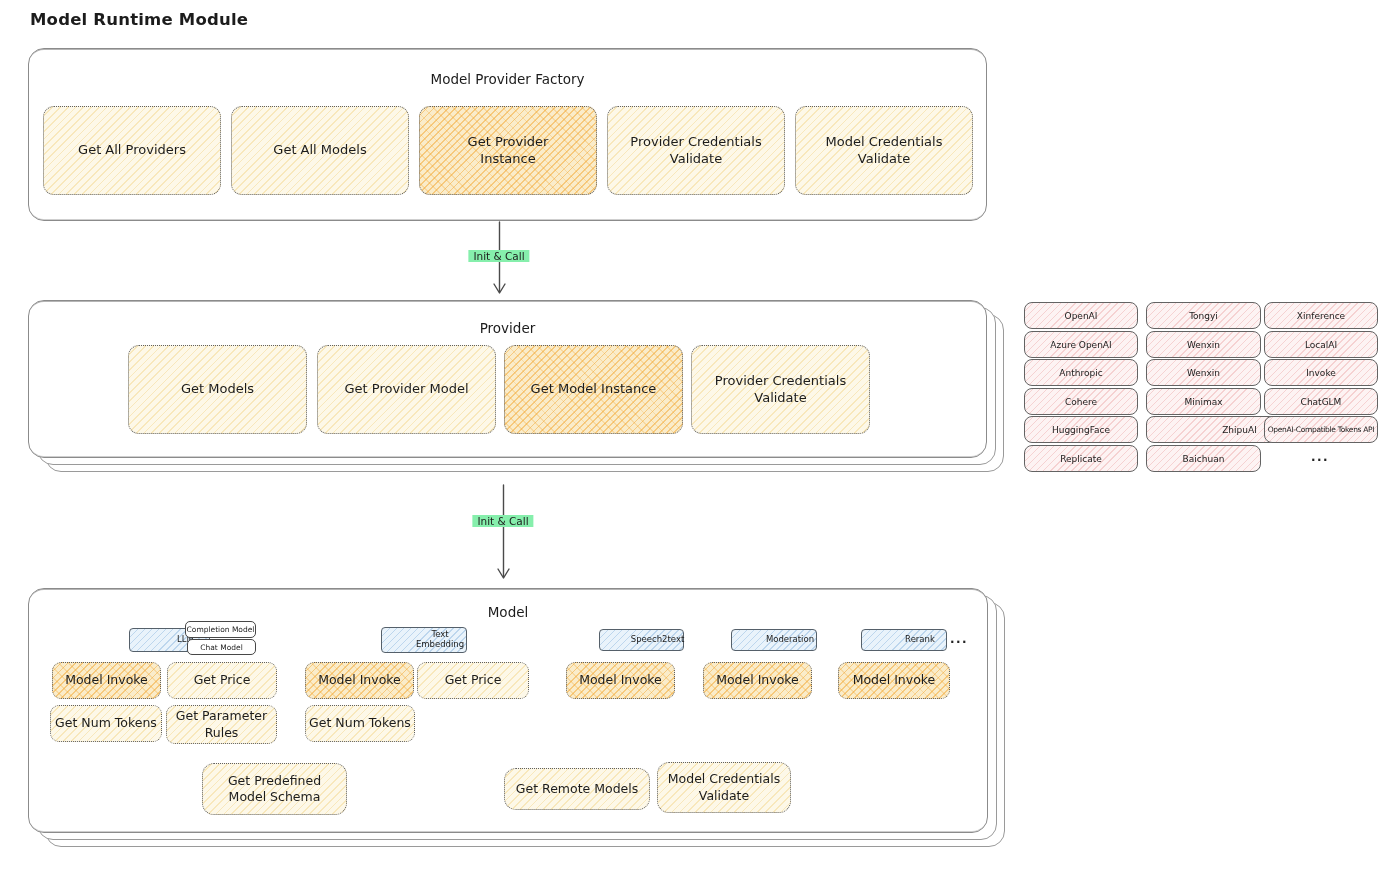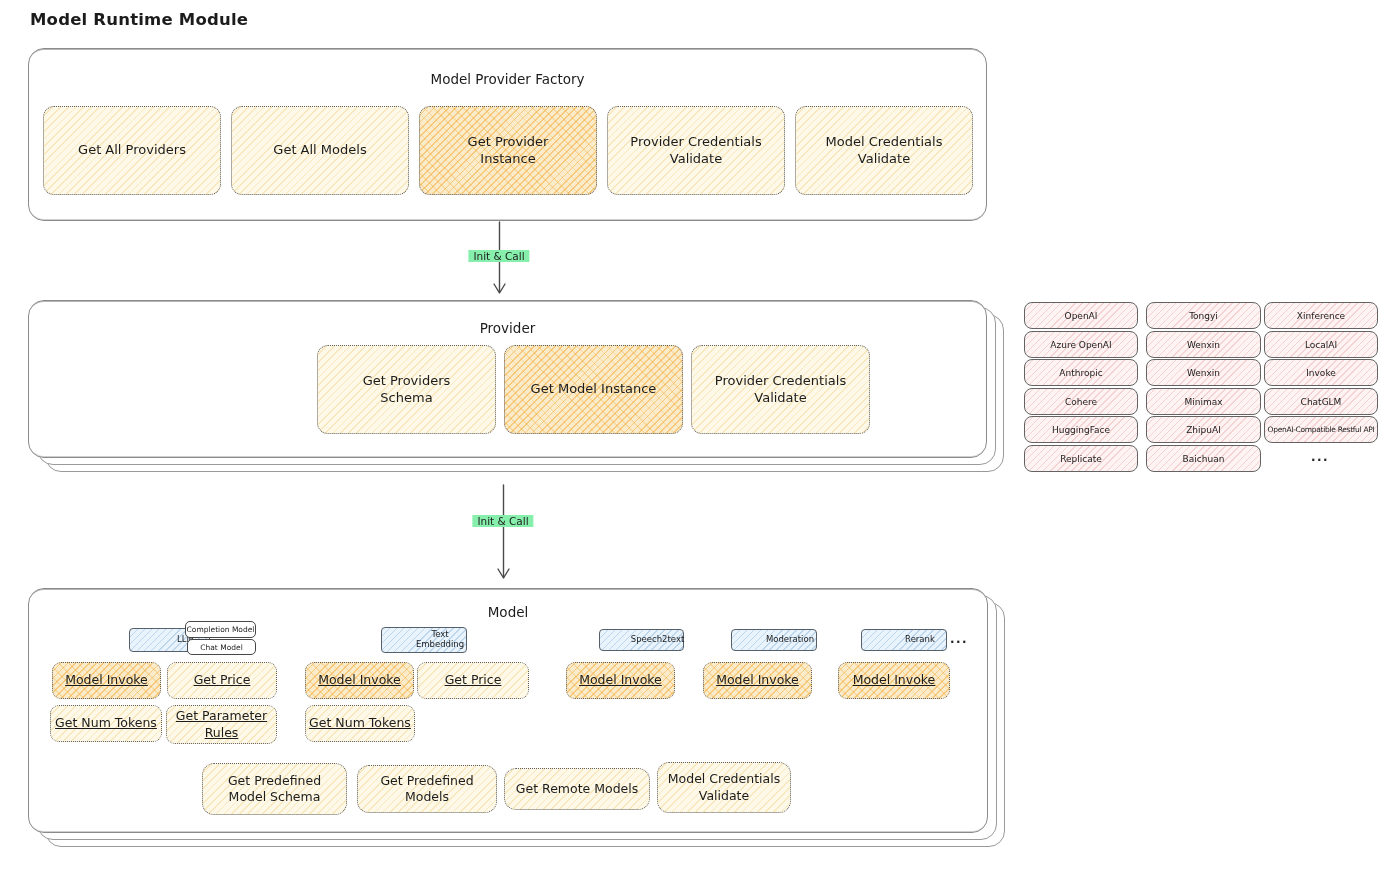--- a/index.html
+++ b/index.html
@@ -16,21 +16,21 @@
   
   .method,.m-method,.f-method{position:absolute;display:flex;align-items:center;justify-content:center;
     text-align:center;border:1.4px dotted #606060;border-radius:11px;line-height:1.3;
     background-color:#fdf8e8;
     background-image:repeating-linear-gradient(135deg,rgba(238,201,100,.34) 0px,rgba(238,201,100,.34) 1.2px,transparent 1.2px,transparent 5.5px);}
   .method{font-size:13px;}
   .method>span{max-width:132px;}
   .hl{background-color:#faecca;
     background-image:repeating-linear-gradient(135deg,rgba(242,166,48,.5) 0px,rgba(242,166,48,.5) 1.3px,transparent 1.3px,transparent 5px),
                      repeating-linear-gradient(45deg,rgba(242,166,48,.27) 0px,rgba(242,166,48,.27) 1.1px,transparent 1.1px,transparent 7px);}
-  .m-method{font-size:12.5px;border-radius:9px;text-decoration:underline;}
+  .m-method{font-size:12.5px;border-radius:9px;}
   .m-method>span{max-width:104px;}
   .f-method{font-size:12.5px;border-radius:12px;}
   .f-method>span{max-width:128px;}
 
   
   .cell{position:absolute;display:flex;align-items:center;justify-content:center;text-align:center;
     font-size:9px;border:1.3px solid #636363;border-radius:8px;
     background-color:#fdf3f3;
     background-image:repeating-linear-gradient(135deg,rgba(228,132,132,.3) 0px,rgba(228,132,132,.3) 1.1px,transparent 1.1px,transparent 5px);}
   .cell-xs{font-size:7.5px;letter-spacing:-.3px;}
@@ -96,22 +96,25 @@
     </div>
     <div class="method hl" style="left: 419px; top: 106px; width: 176px; height: 87px;">
       <span>Get Provider Instance</span>
     </div>
     <div class="method" style="left: 607px; top: 106px; width: 176px; height: 87px;">
       <span>Provider Credentials Validate</span>
     </div>
     <div class="method" style="left: 795px; top: 106px; width: 176px; height: 87px;">
       <span>Model Credentials Validate</span>
     </div>
+    <div class="method" style="left: 128px; top: 345px; width: 177px; height: 87px;">
+      <span>Get Models</span>
+    </div>
     <div class="method" style="left: 317px; top: 345px; width: 177px; height: 87px;">
-      <span>Get Providers Schema</span>
+      <span>Get Provider Model</span>
     </div>
     <div class="method hl" style="left: 504px; top: 345px; width: 177px; height: 87px;">
       <span>Get Model Instance</span>
     </div>
     <div class="method" style="left: 691px; top: 345px; width: 177px; height: 87px;">
       <span>Provider Credentials Validate</span>
     </div>
     <div class="cell" style="left: 1024px; top: 302px; width: 112px; height: 25px;">
       <span>OpenAI</span>
     </div>
@@ -135,40 +138,40 @@
     </div>
     <div class="cell" style="left: 1146px; top: 331px; width: 113px; height: 25px;">
       <span>Wenxin</span>
     </div>
     <div class="cell" style="left: 1146px; top: 359px; width: 113px; height: 25px;">
       <span>Wenxin</span>
     </div>
     <div class="cell" style="left: 1146px; top: 388px; width: 113px; height: 25px;">
       <span>Minimax</span>
     </div>
-    <div class="cell" style="left: 1146px; top: 416px; width: 113px; height: 25px;">
+    <div class="cell" style="left: 1146px; top: 416px; width: 113px; height: 25px; padding-left: 36px;">
       <span>ZhipuAI</span>
     </div>
     <div class="cell" style="left: 1146px; top: 445px; width: 113px; height: 25px;">
       <span>Baichuan</span>
     </div>
     <div class="cell" style="left: 1264px; top: 302px; width: 112px; height: 25px;">
       <span>Xinference</span>
     </div>
     <div class="cell" style="left: 1264px; top: 331px; width: 112px; height: 25px;">
       <span>LocalAI</span>
     </div>
     <div class="cell" style="left: 1264px; top: 359px; width: 112px; height: 25px;">
       <span>Invoke</span>
     </div>
     <div class="cell" style="left: 1264px; top: 388px; width: 112px; height: 25px;">
       <span>ChatGLM</span>
     </div>
     <div class="cell cell-xs" style="left: 1264px; top: 416px; width: 112px; height: 25px;">
-      <span>OpenAI-Compatible Restful API</span>
+      <span>OpenAI-Compatible Tokens API</span>
     </div>
     <div class="tab" style="left: 129px; top: 628px; width: 47px; height: 22px;">
       <span>LLM</span>
     </div>
     <div class="subtab" style="left: 185px; top: 621px; width: 69px; height: 15px;">
       <span>Completion Model</span>
     </div>
     <div class="subtab" style="left: 187px; top: 639px; width: 67px; height: 14px;">
       <span>Chat Model</span>
     </div>
@@ -210,22 +213,19 @@
     </div>
     <div class="tab" style="left: 861px; top: 629px; width: 52px; height: 20px;">
       <span>Rerank</span>
     </div>
     <div class="m-method hl" style="left: 838px; top: 662px; width: 110px; height: 35px;">
       <span>Model Invoke</span>
     </div>
     <div class="f-method" style="left: 202px; top: 763px; width: 143px; height: 50px;">
       <span>Get Predefined Model Schema</span>
     </div>
-    <div class="f-method" style="left: 357px; top: 765px; width: 138px; height: 46px;">
-      <span>Get Predefined Models</span>
-    </div>
     <div class="f-method" style="left: 504px; top: 768px; width: 144px; height: 40px;">
       <span>Get Remote Models</span>
     </div>
     <div class="f-method" style="left: 657px; top: 762px; width: 132px; height: 49px;">
       <span>Model Credentials Validate</span>
     </div>
   </div>
 
 </body></html>

